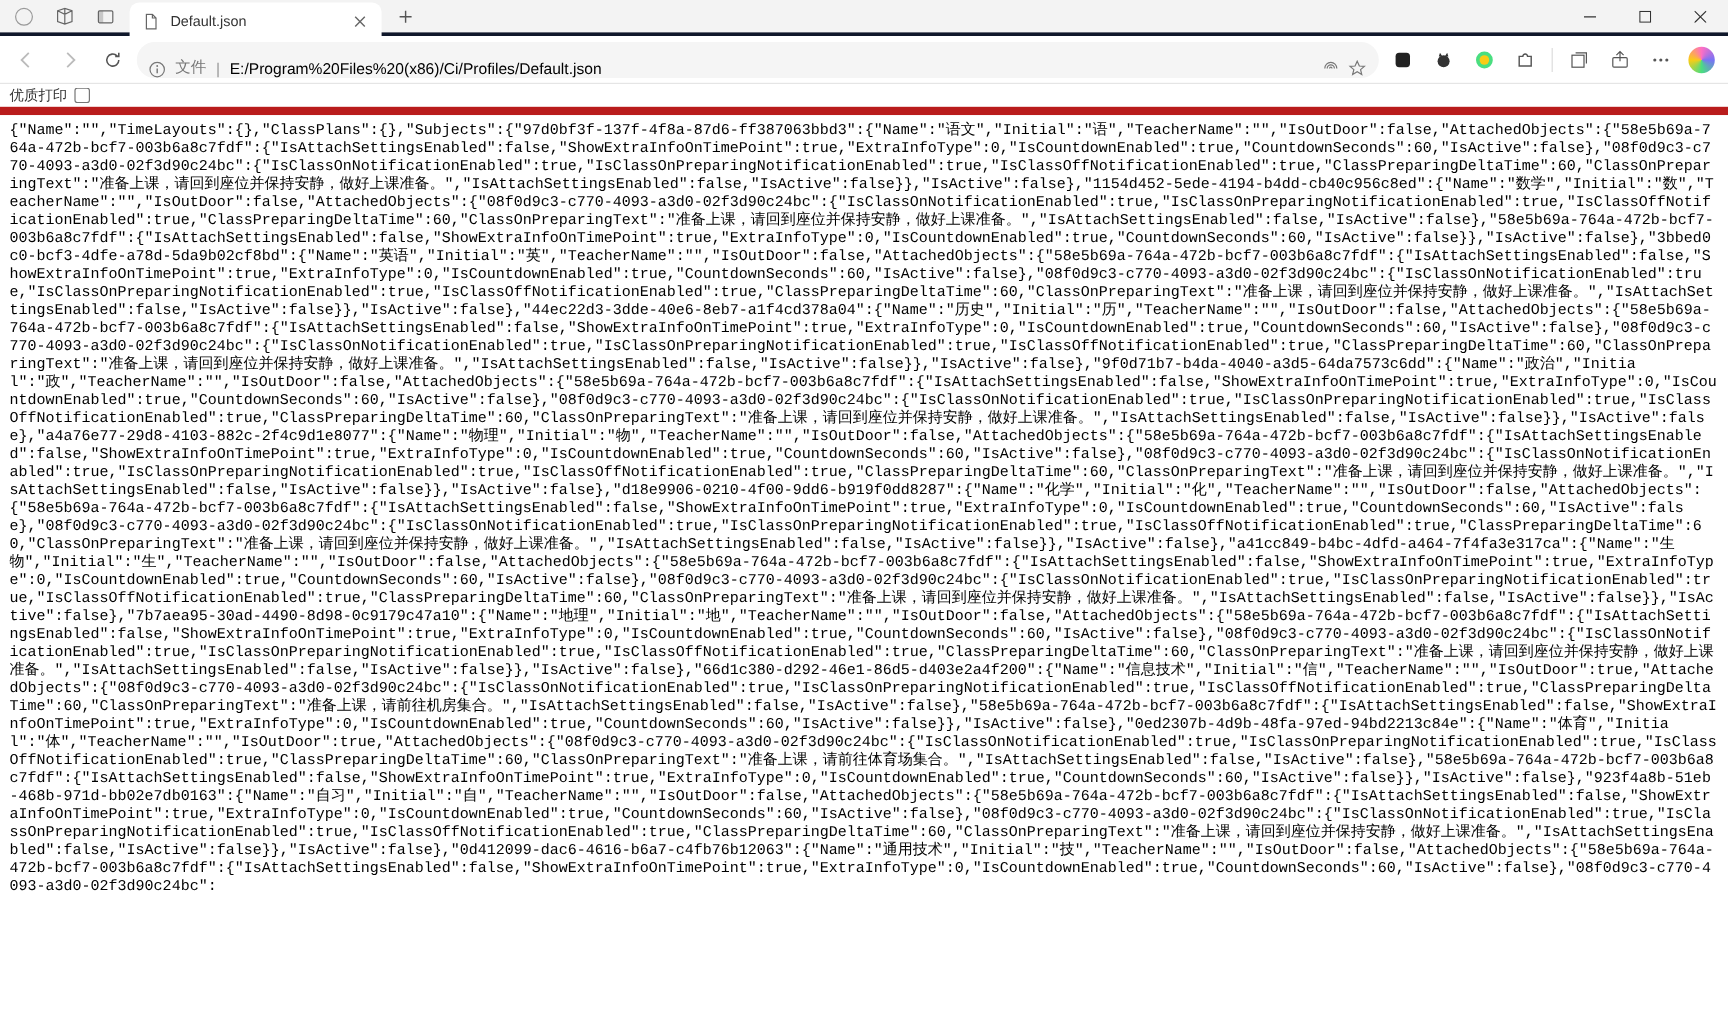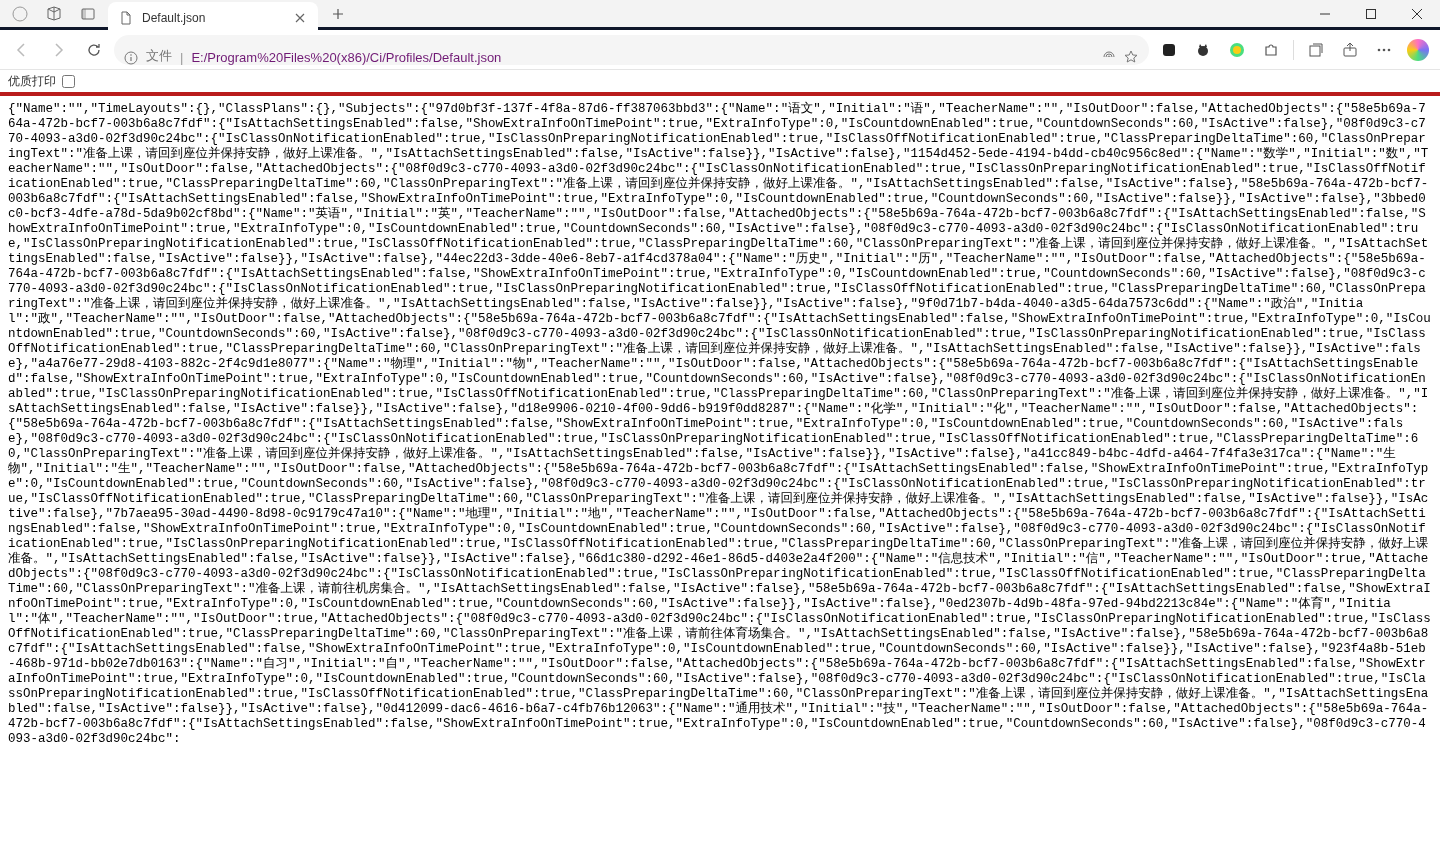--- a/index.html
+++ b/index.html
@@ -76,39 +76,39 @@
   display:flex;
   align-items:flex-end;
   padding:0 10px;
   gap:8px;
   font-size:13px;
   color:#444;
 }
 .addr .info-icon { color:#777; display:flex; align-items:center;}
 .addr .prefix { color:#777; }
 .addr .sep { color:#999; }
-.addr .path { color:#701a75; }
+.addr .path { color:#000000; }
 .addr-right { margin-left:auto; display:flex; gap:6px; align-items:center;}
 .addr-right .icon { color:#777; }
 .right-icons { display:flex; gap:2px; align-items:center;}
 .right-icons .icon { width:32px; height:32px; display:flex; align-items:center; justify-content:center; color:#555;}
 .copilot { background: conic-gradient(#ff6ec4,#7873f5,#4ade80,#facc15,#ff6ec4); width:22px; height:22px; border-radius:50%;}
 .sep-v { width:1px; height:20px; background:#ddd; margin:0 4px;}
 
 
 .printbar {
   height:26px;
   background:#fff;
   display:flex;
   align-items:center;
   padding:0 8px;
   gap:6px;
   font-size:12px;
   color:#333;
-  border-bottom:4px solid #b91c1c;
+  border-bottom:7px solid #b91c1c;
 }
 .printbar input[type=checkbox]{ width:13px; height:13px;}
 
 
 .content {
   flex:1;
   background:#fff;
   overflow:auto;
   padding:6px 8px 20px 8px;
 }

